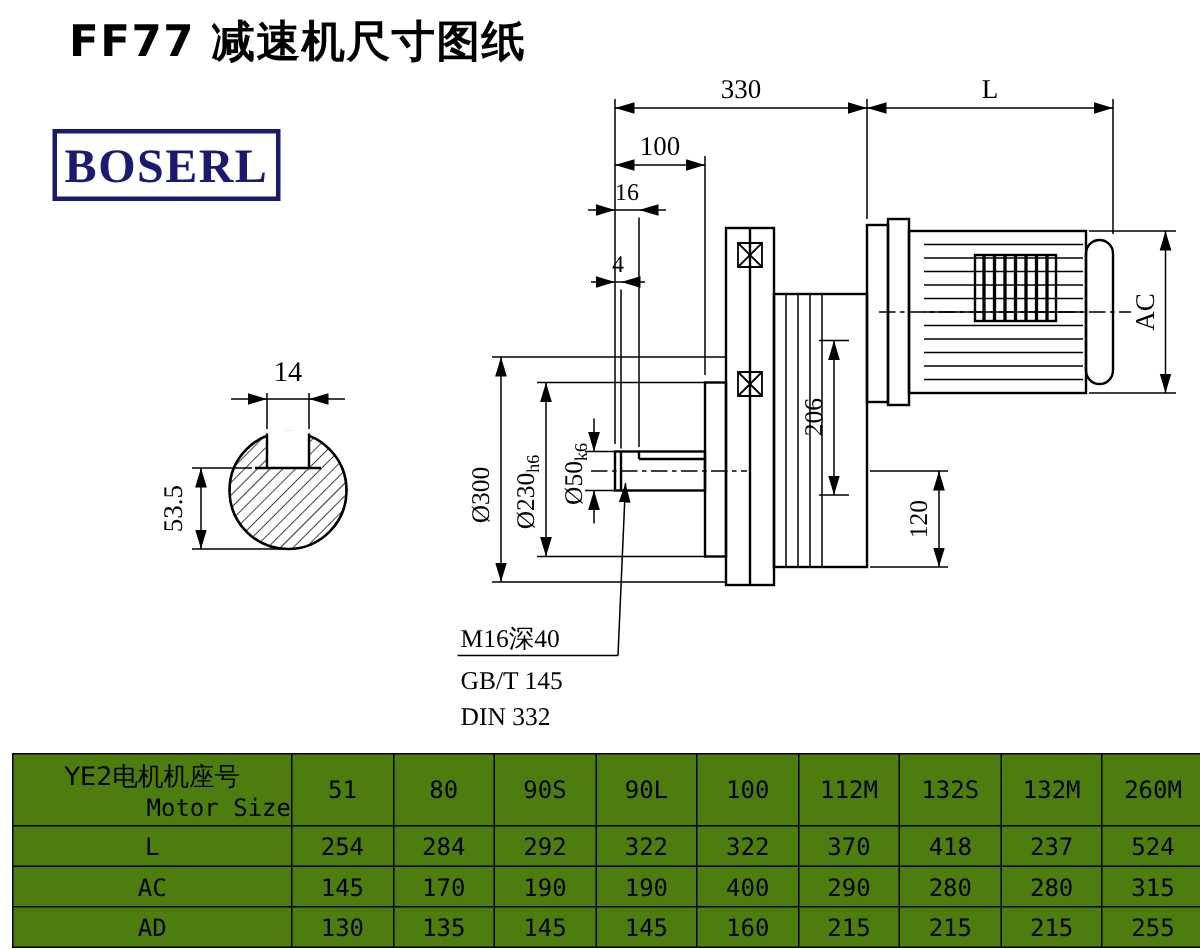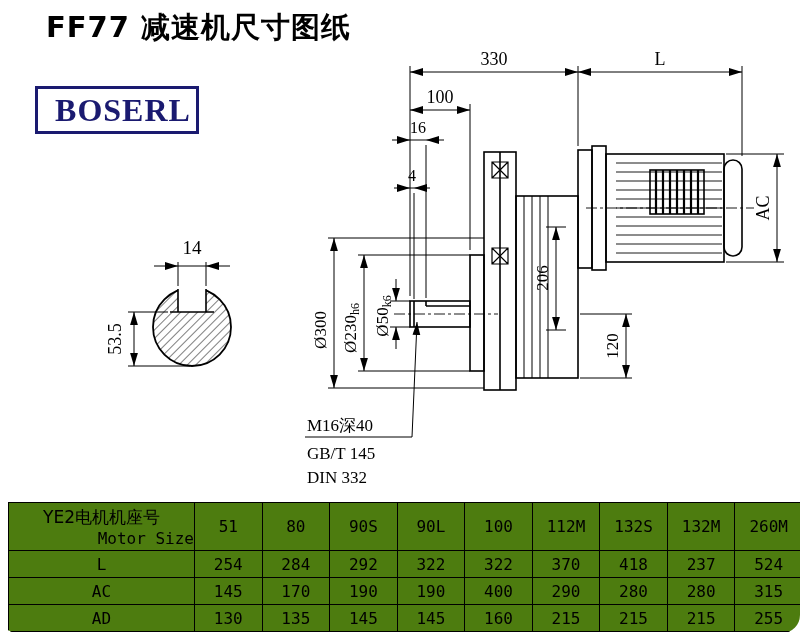--- a/index.html
+++ b/index.html
@@ -1,29 +1,28 @@
 <!DOCTYPE html>
 <html><head>
 <meta charset="utf-8">
 <style>
   html,body { margin:0; padding:0; background:#fff; }
   .page {
     position:relative; width:800px; height:633px; background:#ffffff;
-    font-family:"DejaVu Sans", sans-serif; overflow:hidden; color:#000;border-radius:18px;
+    font-family:"DejaVu Sans", sans-serif; overflow:hidden; color:#000;
   }
   .title {
     position:absolute; left:46px; top:8px; margin:0;
     font-size:29px; font-weight:bold; letter-spacing:1px; color:#000;
     font-family:"DejaVu Sans", sans-serif;
   }
   .logo {
     position:absolute; left:35px; top:86px; width:146px; height:42px;
     border:3px solid #1a1a70; display:flex; align-items:center; justify-content:center;
     background:#fff;
-    padding-left:12px;
   }
   .logo span {
     font-family:"Liberation Serif", serif; font-weight:bold; font-size:32px;
     color:#1a1a70; letter-spacing:1px; line-height:1;
   }
   svg.drawing { position:absolute; left:0; top:0; }
   svg.drawing text {
     font-family:"Liberation Serif", serif; fill:#000;
   }
   table.dim-table {

